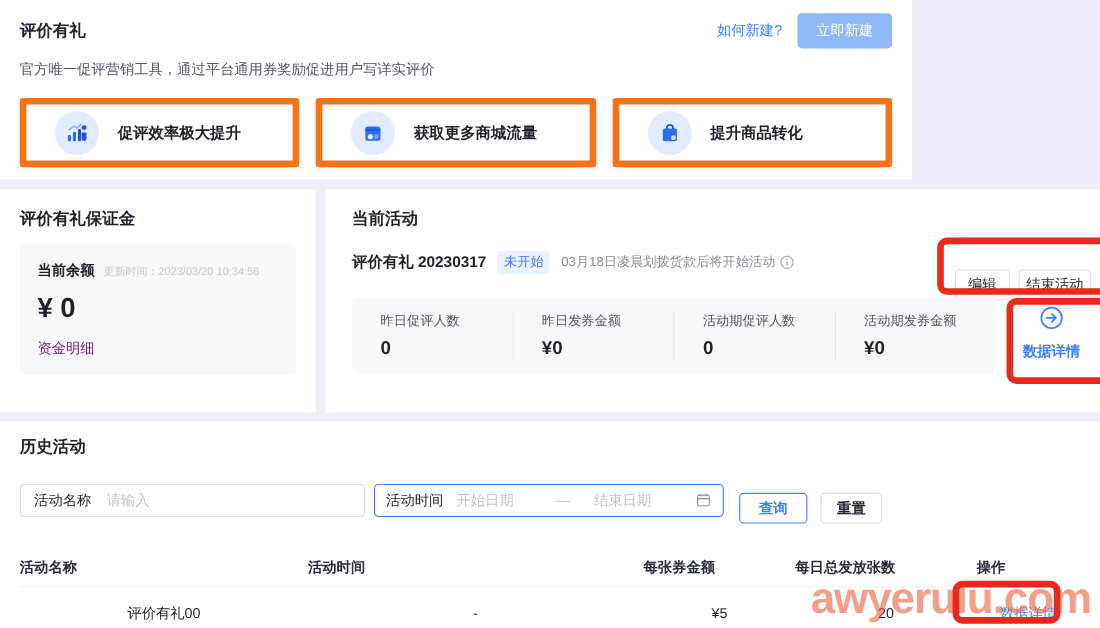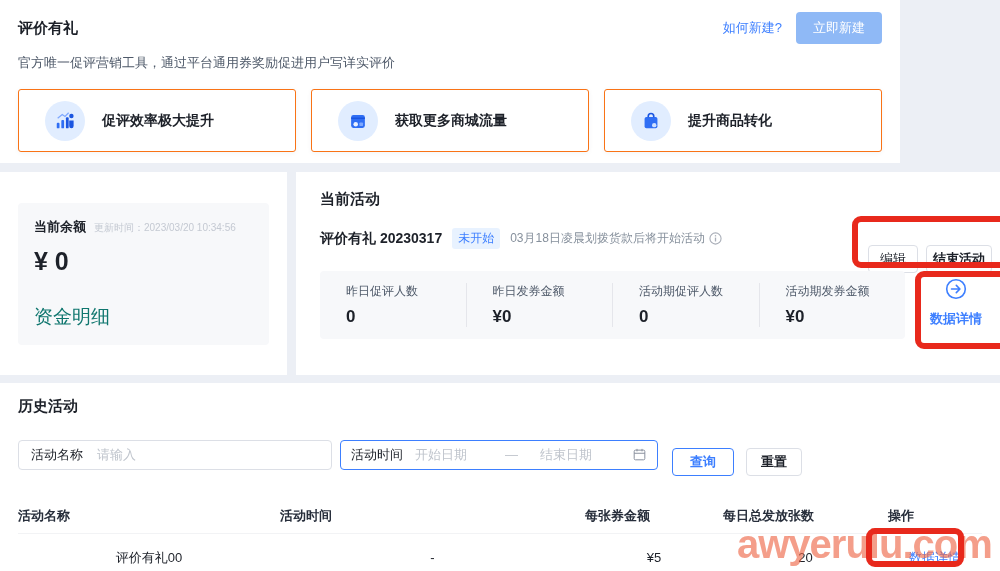--- a/index.html
+++ b/index.html
@@ -1,49 +1,49 @@
 <!DOCTYPE html>
 <html><head>
 <meta charset="utf-8">
 <style>
   html,body{margin:0;padding:0;}
   body{font-family:"Liberation Sans","DejaVu Sans",sans-serif;background:#eceff5;}
   #page{position:relative;width:1000px;height:571px;background:#eceff5;overflow:hidden;}
 
   
-  .sec-top{position:absolute;left:0;top:0;width:900px;height:163px;background:#fff;}
+  .sec-top{position:absolute;left:0;top:0;width:829px;height:163px;background:#fff;}
   .top-head{display:flex;justify-content:space-between;align-items:center;padding:12px 18px 0 18px;}
   .page-title{font-size:15px;font-weight:bold;color:#1d2129;}
   .head-right{display:flex;align-items:center;gap:14px;}
   .howto-link{font-size:13px;color:#3d7fff;cursor:pointer;}
   .create-btn{background:#8fb9f6;color:#fff;font-size:13px;border:none;border-radius:4px;padding:7px 17px;cursor:pointer;}
   .subtitle{padding:10px 18px 0 18px;font-size:13px;color:#4e5969;}
   .feature-row{display:flex;gap:15px;padding:17px 18px 0 18px;}
-  .feature-card{width:312px;height:63px;border:1px solid #f97316;border-radius:3px;box-shadow:0 1px 5px rgba(31,56,88,.05);display:flex;align-items:center;gap:17px;padding-left:26px;box-sizing:border-box;background:#fff;}
+  .feature-card{width:312px;height:63px;border:6px solid #f97316;border-radius:3px;box-shadow:0 1px 5px rgba(31,56,88,.05);display:flex;align-items:center;gap:17px;padding-left:26px;box-sizing:border-box;background:#fff;}
   .feature-ic{width:40px;height:40px;border-radius:50%;background:#e1edff;display:flex;align-items:center;justify-content:center;flex:none;}
   .feature-label{font-size:14px;font-weight:bold;color:#1d2129;}
 
   
   .panel-deposit{position:absolute;left:0;top:172px;width:287px;height:203px;background:#fff;box-sizing:border-box;padding:18px;}
   .sec-title{font-size:15px;font-weight:bold;color:#1d2129;}
   .balance-card{margin-top:13px;background:#f7f8fa;border-radius:4px;padding:15px 16px;box-sizing:border-box;}
   .balance-row{display:flex;align-items:baseline;gap:8px;white-space:nowrap;}
   .balance-label{font-size:13px;font-weight:bold;color:#1d2129;}
   .balance-updated{font-size:10px;color:#c4c9d2;}
   .balance-amount{margin-top:11px;font-size:25px;font-weight:bold;color:#1d2129;}
-  .funds-link{margin-top:28px;font-size:19px;color:#0f766e;cursor:pointer;}
+  .funds-link{margin-top:13px;font-size:13px;color:#701a75;cursor:pointer;}
 
   .panel-current{position:absolute;left:296px;top:172px;width:704px;height:203px;background:#fff;box-sizing:border-box;padding:18px 0 0 24px;}
   .activity-row{margin-top:19px;display:flex;align-items:center;gap:10px;}
   .activity-name{font-size:14px;font-weight:bold;color:#1d2129;}
   .status-badge{font-size:12px;color:#3d7fff;background:#e8f2ff;border-radius:3px;padding:2px 6px;}
   .activity-note{font-size:12px;color:#86909c;display:flex;align-items:center;gap:4px;}
   .btn-plain{position:absolute;background:#fff;border:1px solid #dcdfe6;border-radius:4px;font-size:13px;color:#1d2129;height:28px;display:flex;align-items:center;justify-content:center;cursor:pointer;box-sizing:border-box;margin-top:15px;}
   .btn-edit{left:572px;top:58px;width:50px;}
-  .btn-end{left:630px;top:58px;width:66px;font-weight:bold;}
+  .btn-end{left:630px;top:58px;width:66px;}
   .stats-card{position:absolute;left:24px;top:99px;width:585px;height:68px;background:#f7f8fa;border-radius:4px;display:flex;align-items:center;}
   .stat-item{flex:1;padding-left:26px;box-sizing:border-box;height:44px;}
   .stat-item + .stat-item{border-left:1px solid #e5e6eb;}
   .stat-label{font-size:12px;color:#4e5969;}
   .stat-value{font-size:17px;font-weight:bold;color:#1d2129;margin-top:7px;}
   .data-detail{position:absolute;left:618px;top:106px;width:84px;text-align:center;cursor:pointer;}
   .data-detail .txt{margin-top:6px;font-size:13px;font-weight:bold;color:#3d7fff;}
 
   
   .sec-history{position:absolute;left:0;top:383px;width:1000px;height:188px;background:#fff;box-sizing:border-box;padding:14px 18px 0 18px;}
@@ -120,20 +120,21 @@
               <path d="M9 8V6.8a3 3 0 0 1 6 0V8" stroke="#1b55e0" stroke-width="1.8" fill="none"></path>
               <circle cx="15.5" cy="16.5" r="2.4" fill="#cfe0ff"></circle>
             </svg>
         </span>
         <span class="feature-label">提升商品转化</span>
       </div>
     </div>
   </div>
 
   <div class="panel-deposit">
+    <div class="sec-title">评价有礼保证金</div>
     <div class="balance-card">
       <div class="balance-row">
         <span class="balance-label">当前余额</span>
         <span class="balance-updated">更新时间：2023/03/20 10:34:56</span>
       </div>
       <div class="balance-amount">¥ 0</div>
       <div class="funds-link">资金明细</div>
     </div>
   </div>
 

